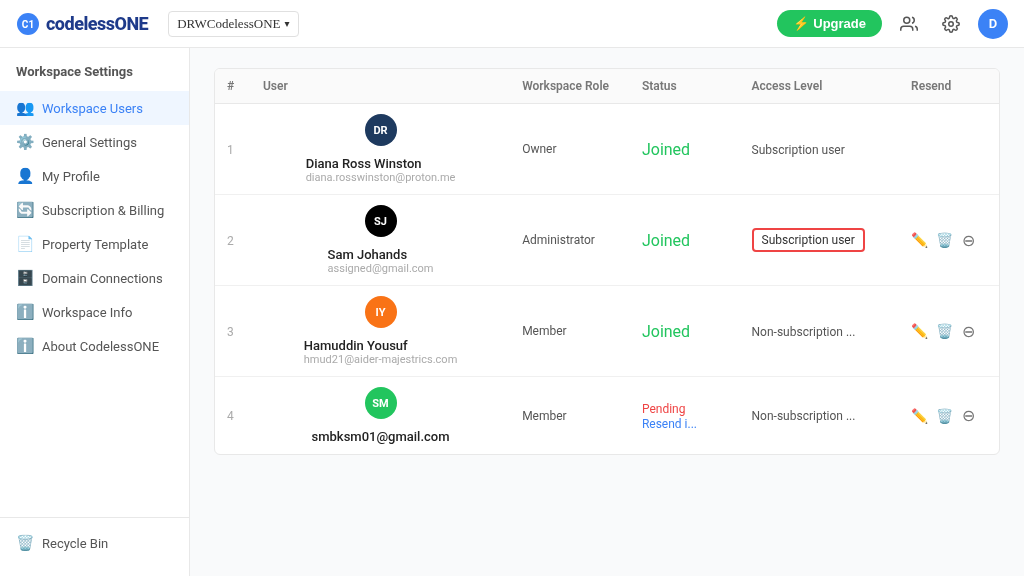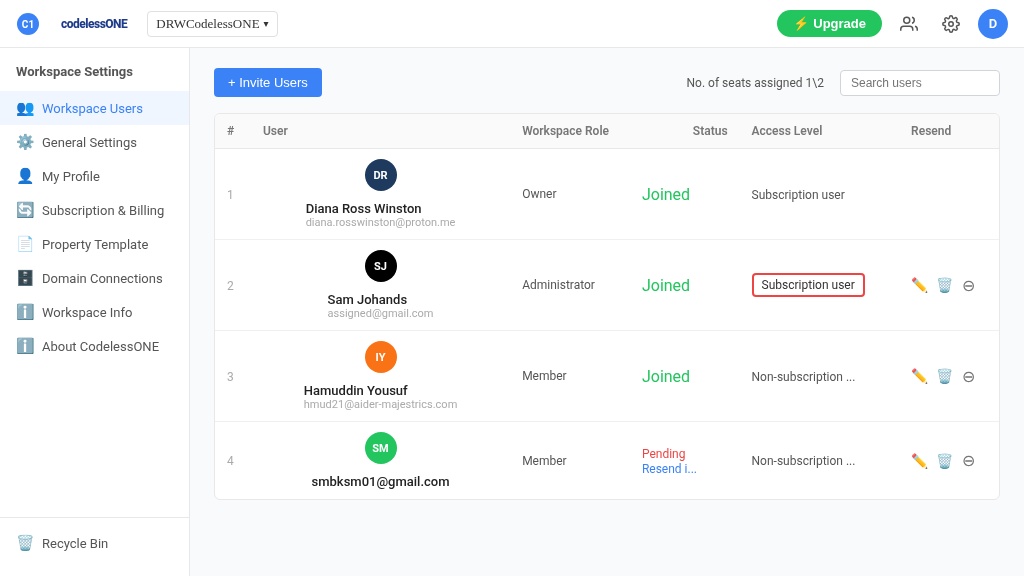--- a/index.html
+++ b/index.html
@@ -53,36 +53,36 @@
     .status-joined { color: #22c55e; font-size: 16px; }
     .status-pending { color: #ef4444; font-size: 12px; }
     .status-resend { color: #3b82f6; font-size: 12px; }
     .access-level { font-size: 12px; color: #555; }
     .access-highlighted { border: 2px solid #ef4444; border-radius: 4px; padding: 3px 8px; font-size: 12px; color: #333; display: inline-block; }
     .action-icons { display: flex; align-items: center; gap: 8px; }
     .action-icon { color: #777; cursor: pointer; font-size: 14px; }
     .th-hash { width: 36px; }
     .th-user { width: 260px; }
     .th-role { width: 120px; }
-    .th-status { width: 110px; text-align: right; }
+    .th-status { width: 110px; }
     .th-access { width: 160px; }
     .th-actions { width: 100px; }
   </style>
 </head>
 <body>
 
 <div class="app-wrapper">
 
   <nav class="top-nav">
     <div class="logo">
       <svg class="logo-icon" viewBox="0 0 24 24" fill="none">
         <circle cx="12" cy="12" r="11" fill="#3b82f6"></circle>
         <text x="12" y="16" text-anchor="middle" fill="white" font-size="10" font-weight="bold">C1</text>
       </svg>
-      <span style="color:#1e3a8a; font-size:12px; font-weight:800; letter-spacing:-0.5px;margin-left:15px;">codelessONE</span>
+      <span style="color:#1e3a8a; font-size:18px; font-weight:800; letter-spacing:-0.5px;">codelessONE</span>
     </div>
     <div class="workspace-selector">
       <span>DRWCodelessONE</span>
       <span style="font-size:10px;">▾</span>
     </div>
     <div class="nav-spacer"></div>
     <button class="upgrade-btn">
       <span>⚡</span>
       <span>Upgrade</span>
     </button>
@@ -143,26 +143,20 @@
 
       <div class="sidebar-spacer"></div>
       <hr class="sidebar-divider">
       <div class="sidebar-item">
         <span class="icon">🗑️</span>
         <span>Recycle Bin</span>
       </div>
     </aside>
 
     <main class="content">
-      <div class="content-header">
-        <button class="invite-btn">+ Invite Users</button>
-        <div class="header-spacer"></div>
-        <span class="seats-info">No. of seats assigned 1\2</span>
-        <input class="search-input" type="text" placeholder="Search users" style="">
-      </div>
 
       <div class="table-wrapper">
         <table>
           <thead>
             <tr>
               <th class="th-hash">#</th>
               <th class="th-user">User</th>
               <th class="th-role">Workspace Role</th>
               <th class="th-status">Status</th>
               <th class="th-access">Access Level</th>

